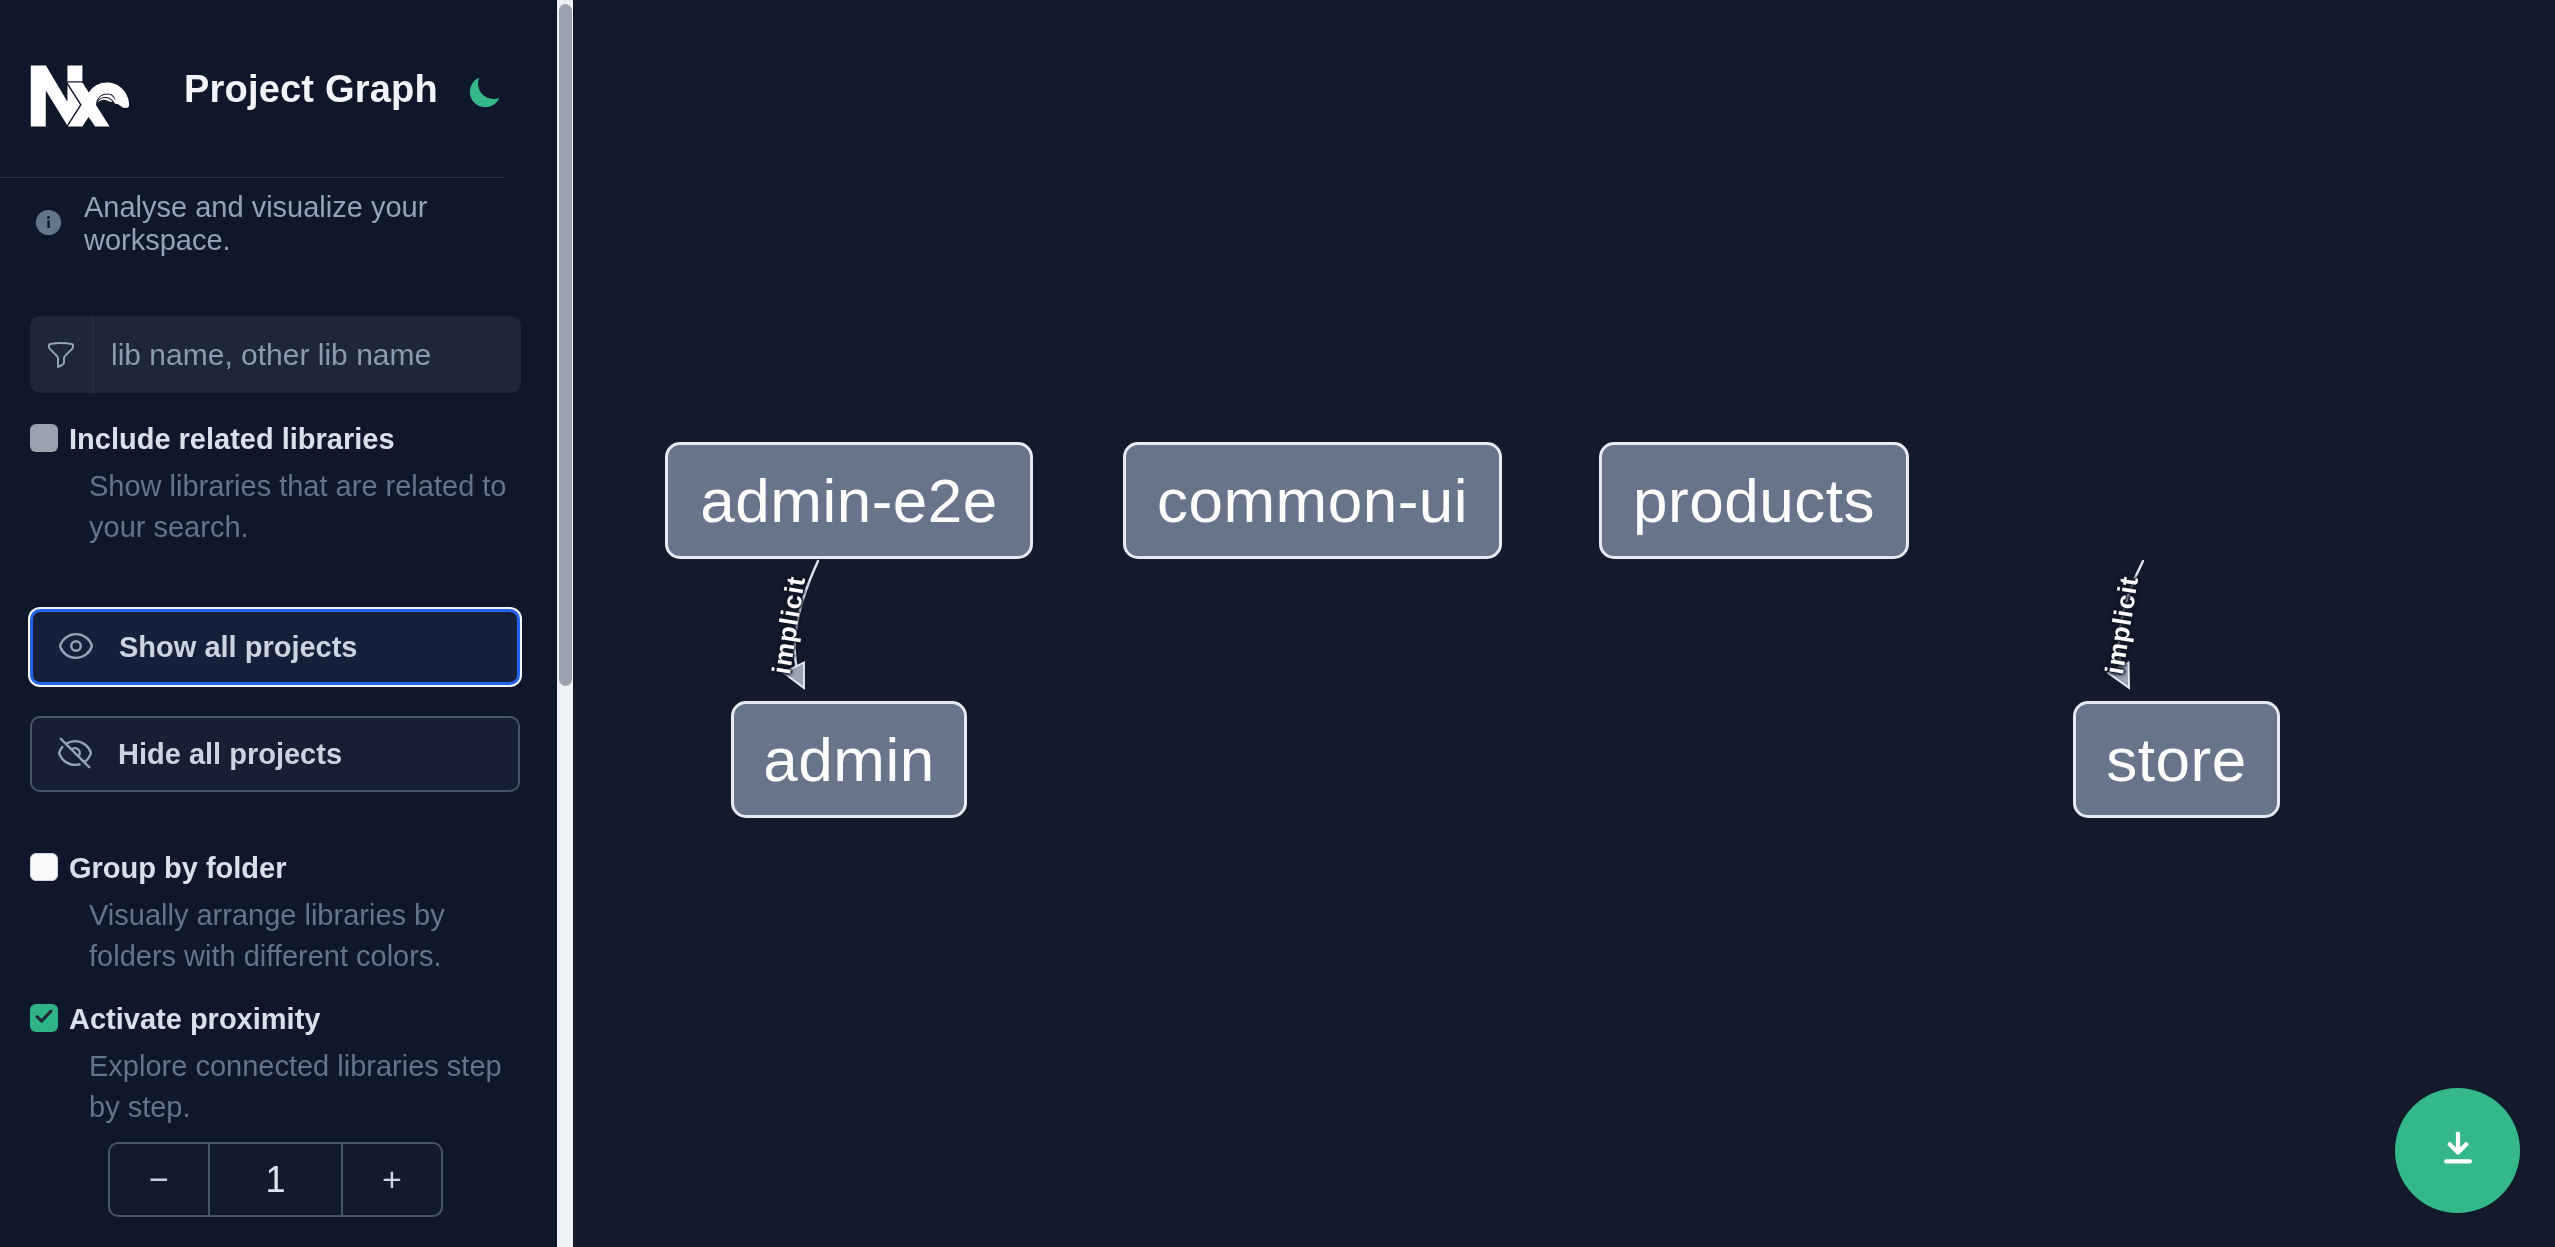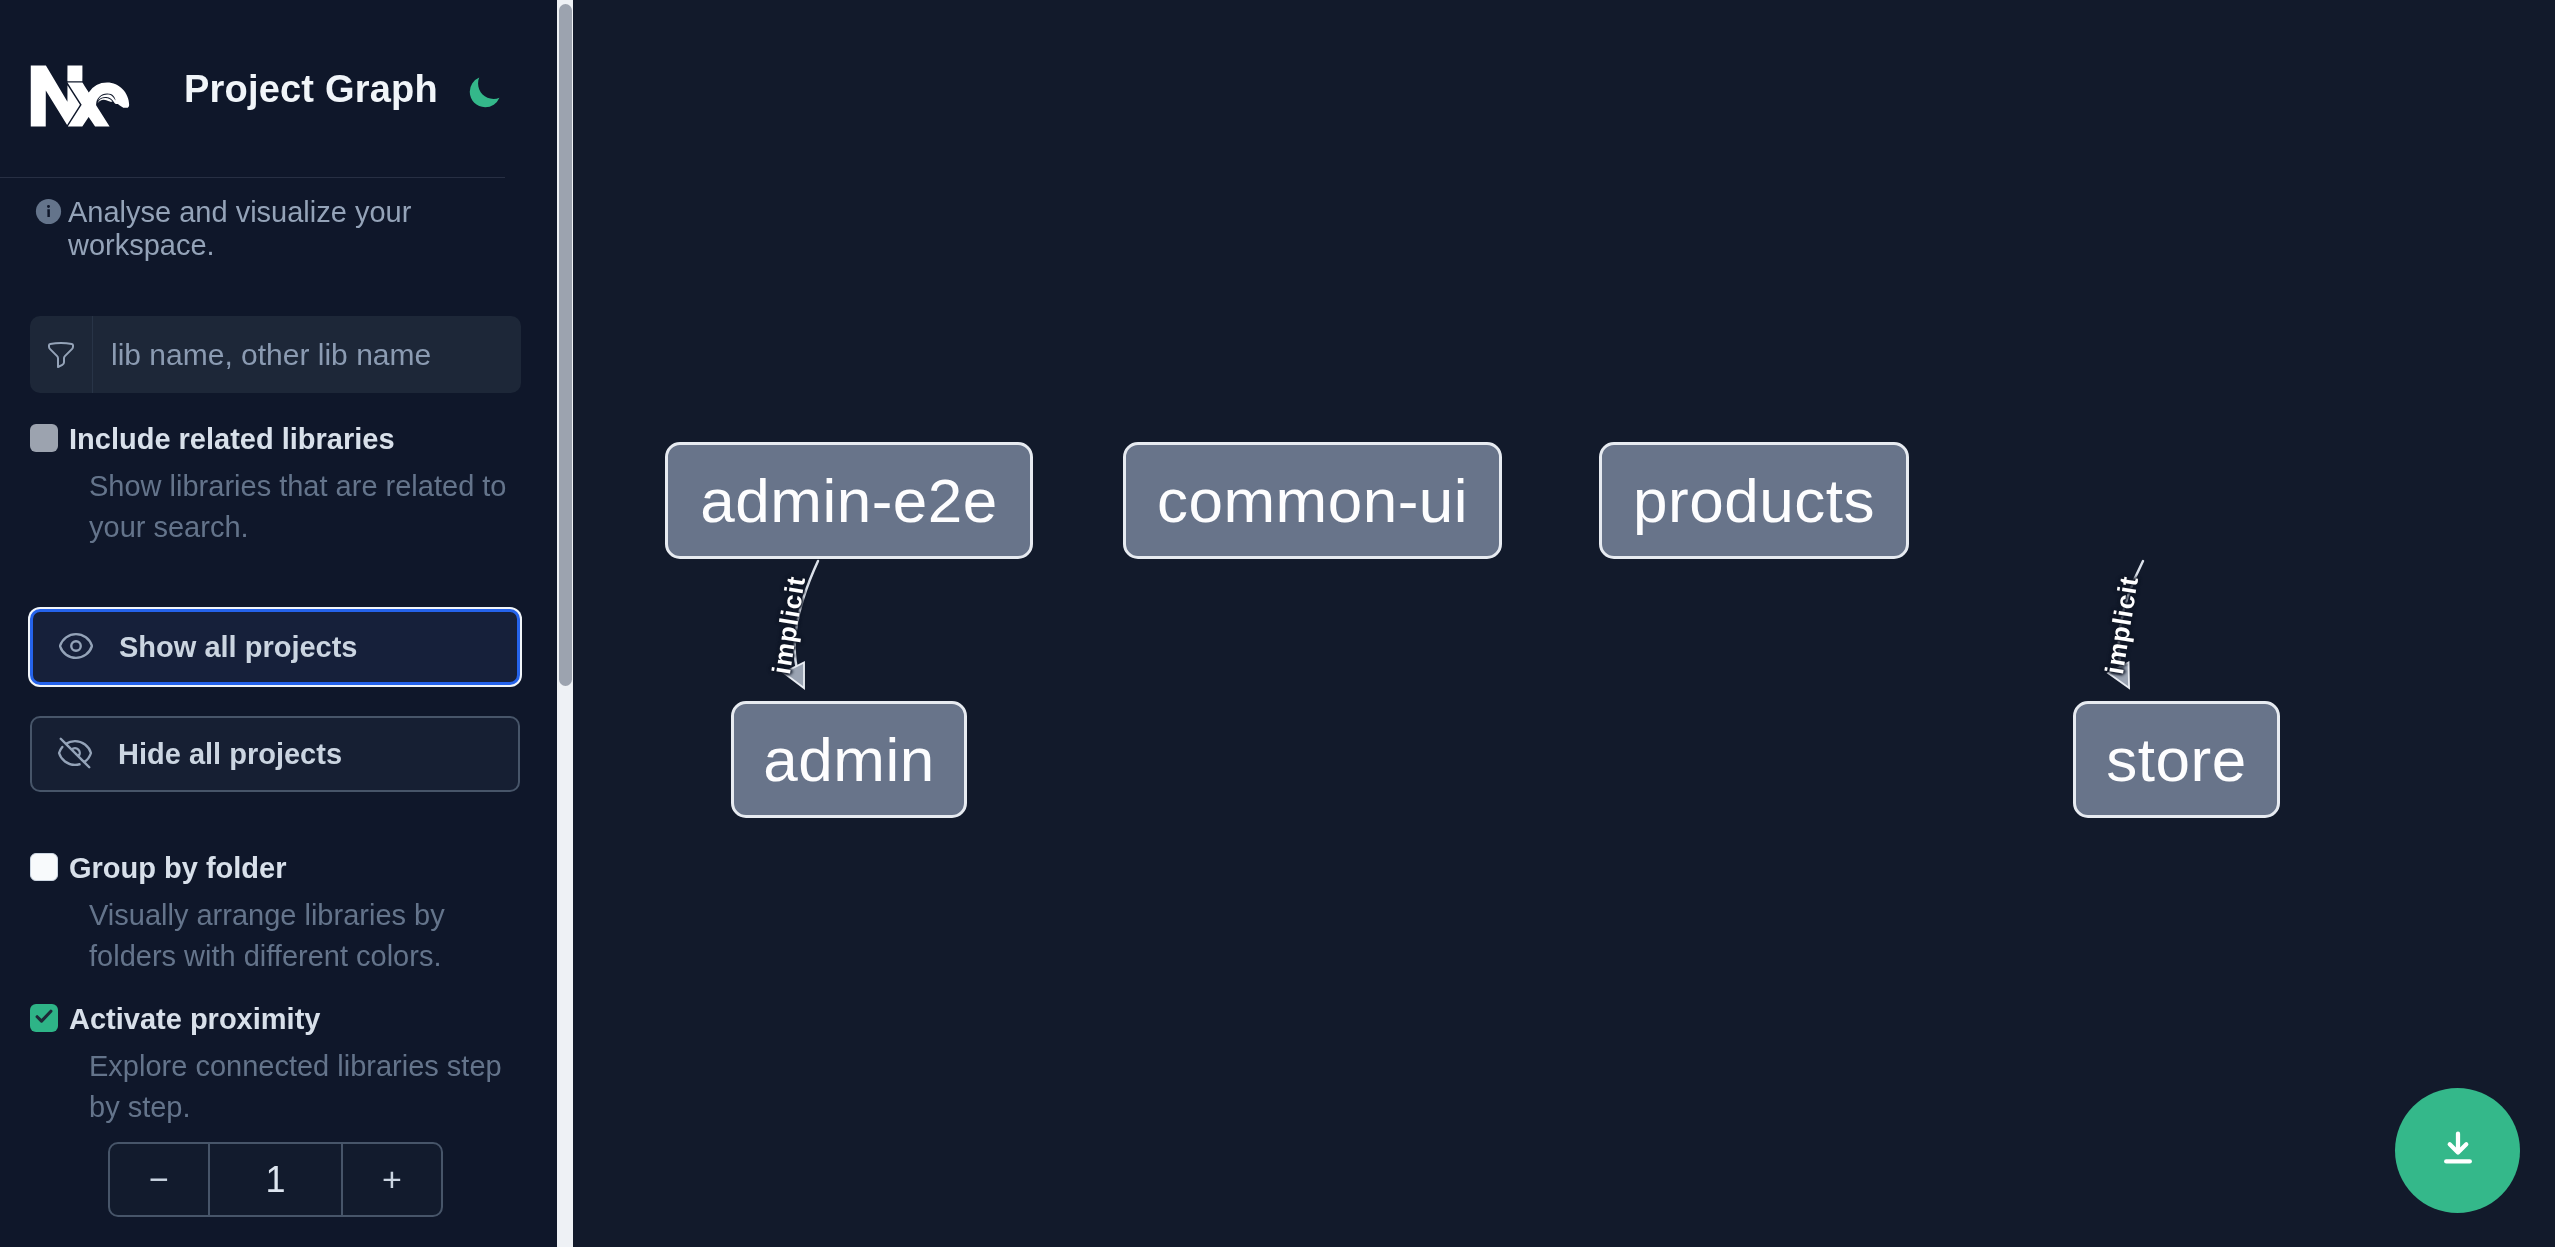--- a/index.html
+++ b/index.html
@@ -11,21 +11,21 @@
   .sidebar { position:absolute; left:0; top:0; width:557px; height:1247px; background:#0f172a; }
   .sb-header { position:absolute; left:0; top:0; width:505px; height:178px;
                border-bottom:1px solid rgba(148,163,184,0.18); }
   .logo { position:absolute; left:30px; top:64px; }
   .title { position:absolute; left:184px; top:0; height:178px; display:flex; align-items:center;
            font-size:38px; font-weight:600; color:#f1f5f9; letter-spacing:0.2px; }
   .theme-toggle { position:absolute; left:462px; top:72px; width:44px; height:44px; background:none;
                   border:none; cursor:pointer; }
 
   .info-row { position:absolute; left:33px; top:196px; width:500px; height:56px;
-              display:flex; gap:4px; }
+              display:flex; align-items:center; gap:20px; }
   .info-text { font-size:29px; color:#94a3b8; }
 
   .filter-box { position:absolute; left:30px; top:316px; width:491px; height:77px;
                 background:#1d2738; border-radius:10px; display:flex; align-items:stretch; overflow:hidden; }
   .filter-icon-cell { width:63px; display:flex; align-items:center; justify-content:center;
                       border-right:1px solid #33415580; }
   .filter-input { flex:1; background:transparent; border:none; outline:none; padding:0 18px;
                   font-family:"Liberation Sans","DejaVu Sans",sans-serif;
                   font-size:30px; color:#e2e8f0; }
   .filter-input::placeholder { color:#8b9bb2; opacity:1; }

